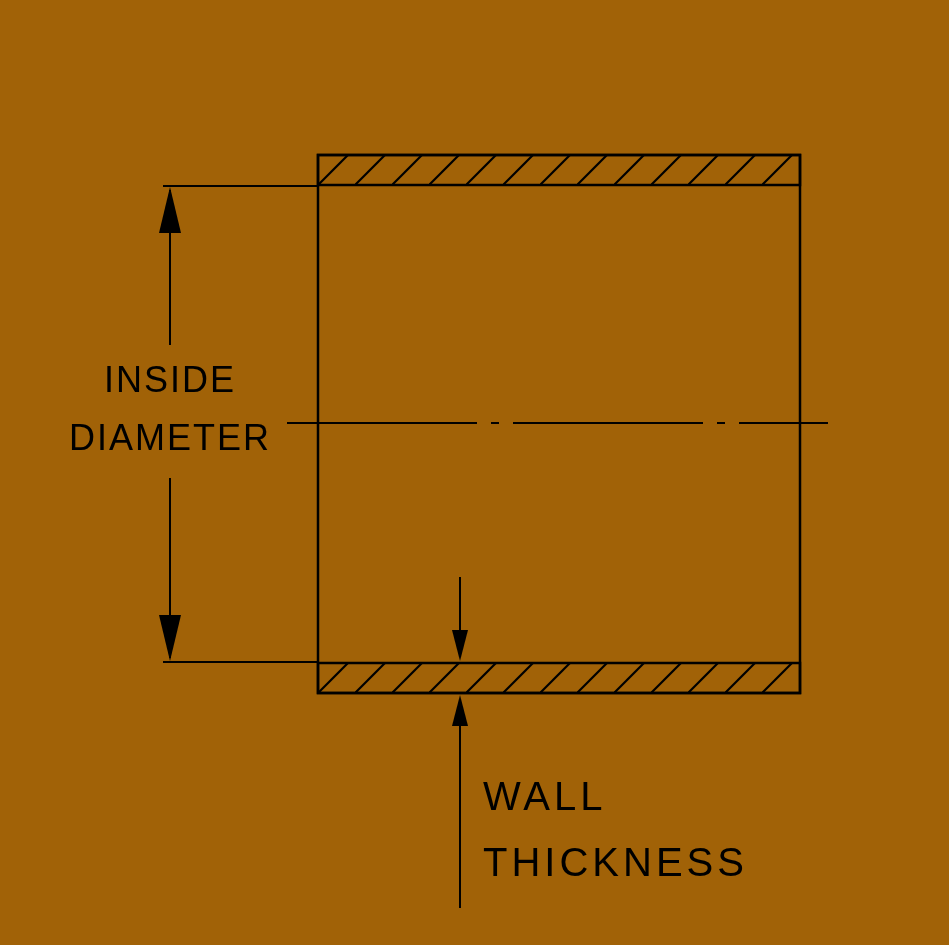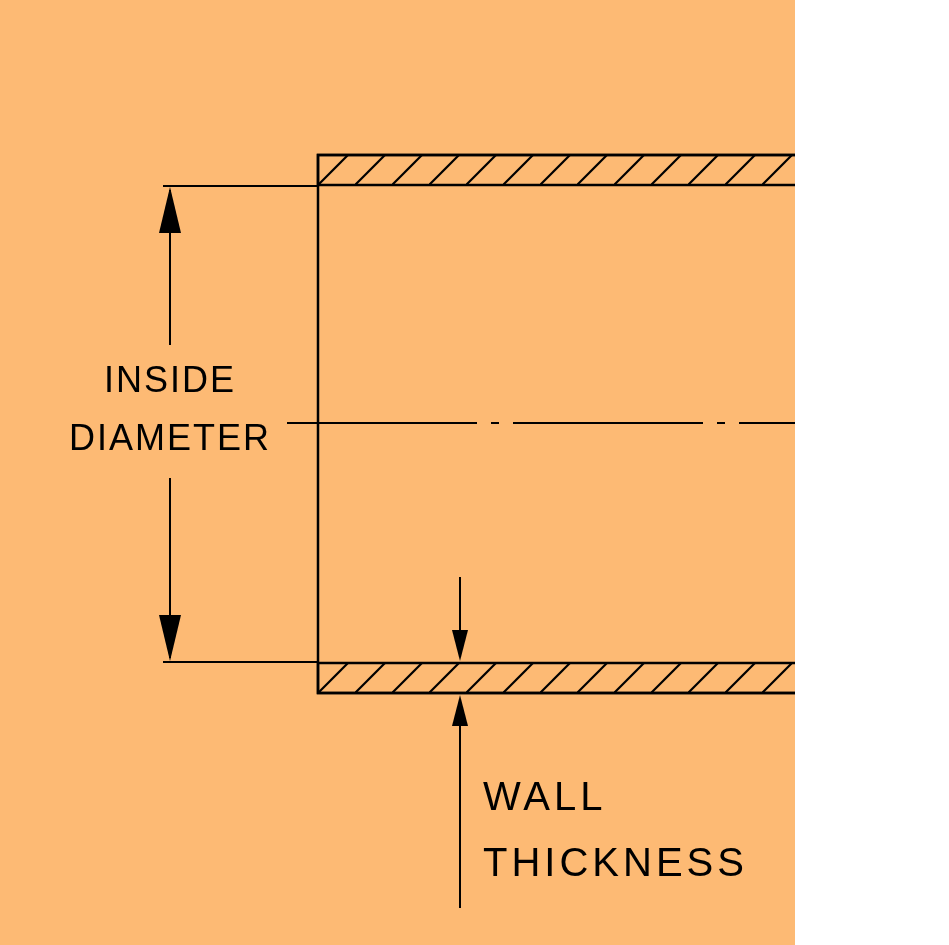--- a/index.html
+++ b/index.html
@@ -1,24 +1,24 @@
 <!DOCTYPE html>
 <html><head>
 <meta charset="utf-8">
 <style>
   html, body {
     margin: 0;
     padding: 0;
     background: #ffffff;
   }
   .stage {
-    width: 795px;
+    width: 949px;
     height: 945px;
     position: relative;
-    background: #fdba74;
+    background: #a16207;
     overflow: hidden;
   }
   svg text {
     font-family: "Liberation Sans", sans-serif;
     fill: #000000;
   }
   .ln {
     stroke: #000000;
     stroke-width: 2;
     fill: none;

